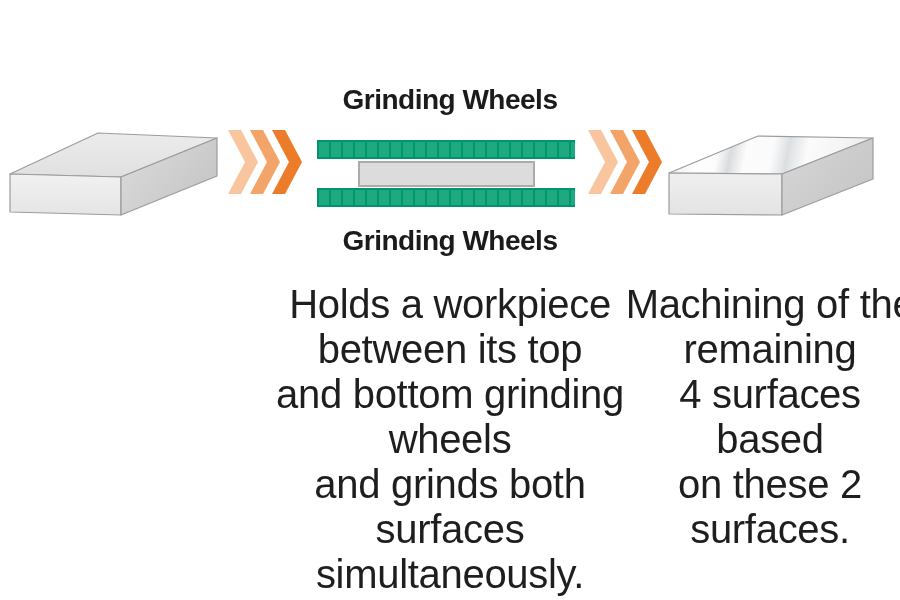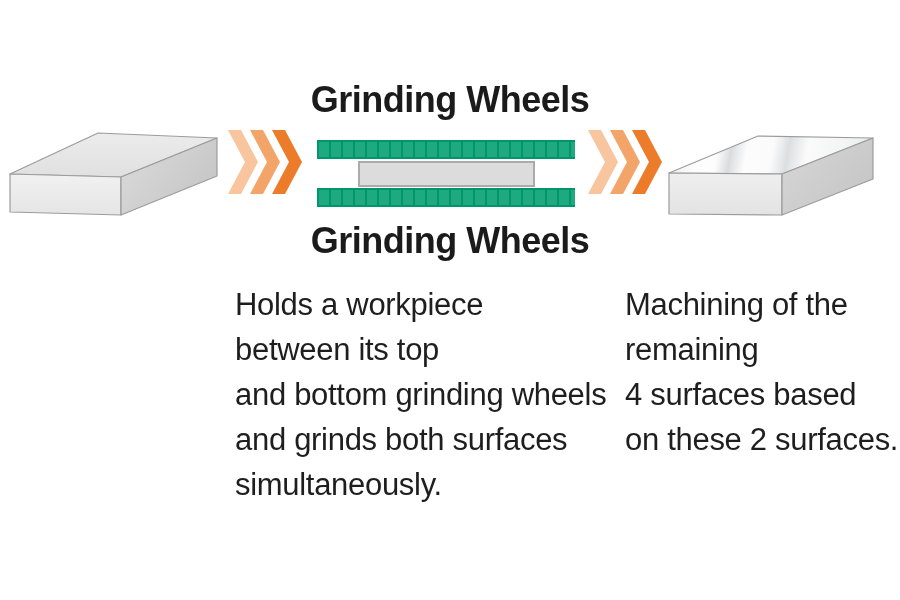--- a/index.html
+++ b/index.html
@@ -37,38 +37,39 @@
     top: 161px;
     width: 177px;
     height: 26px;
     box-sizing: border-box;
     background: #dcdcdc;
     border: 2px solid #ababab;
   }
 
   .label {
     position: absolute;
-    font-size: 36px;
+    font-size: 28px;
     font-weight: bold;
     line-height: 32px;
     letter-spacing: -0.5px;
     color: #1b1b1b;
     text-align: center;
   }
   .label.grinding-top    { left: 300px; top: 84px;  width: 300px; }
   .label.grinding-bottom { left: 300px; top: 225px; width: 300px; }
   .label.workpiece       { left: 0px;   top: 233px; width: 228px; }
 
   .desc {
     position: absolute;
-    font-size: 31px;
+    font-size: 40px;
     font-weight: normal;
     line-height: 45px;
     letter-spacing: -0.3px;
     color: #1e1e1e;
+    text-align: center;
     white-space: pre-line;
   }
   .desc.middle { left: 235px; top: 282px; width: 430px; }
   .desc.right  { left: 625px; top: 282px; width: 290px; }
 </style>
 </head>
 <body>
 
 <div id="canvas">
 

